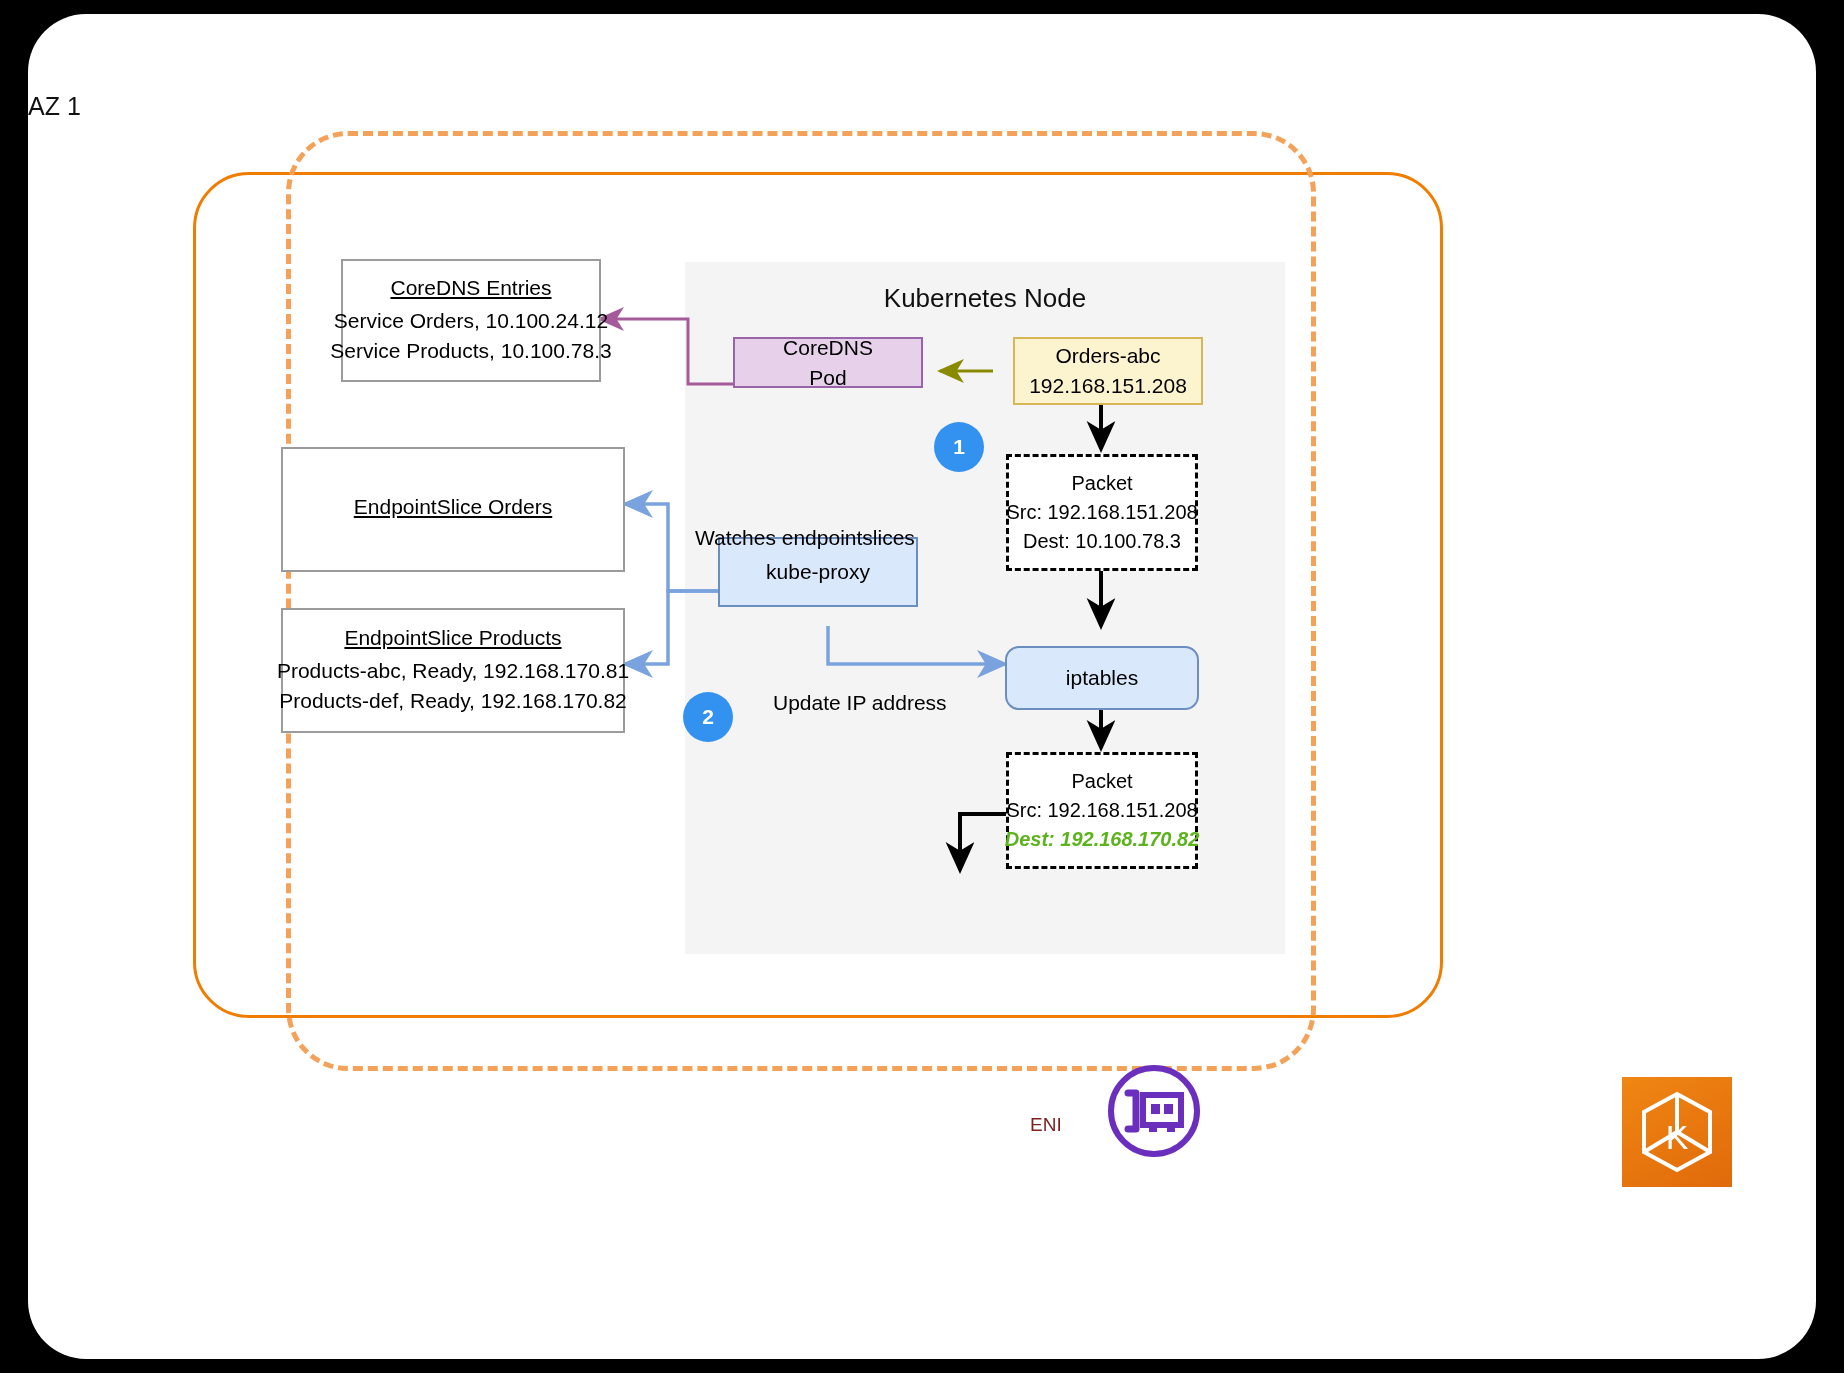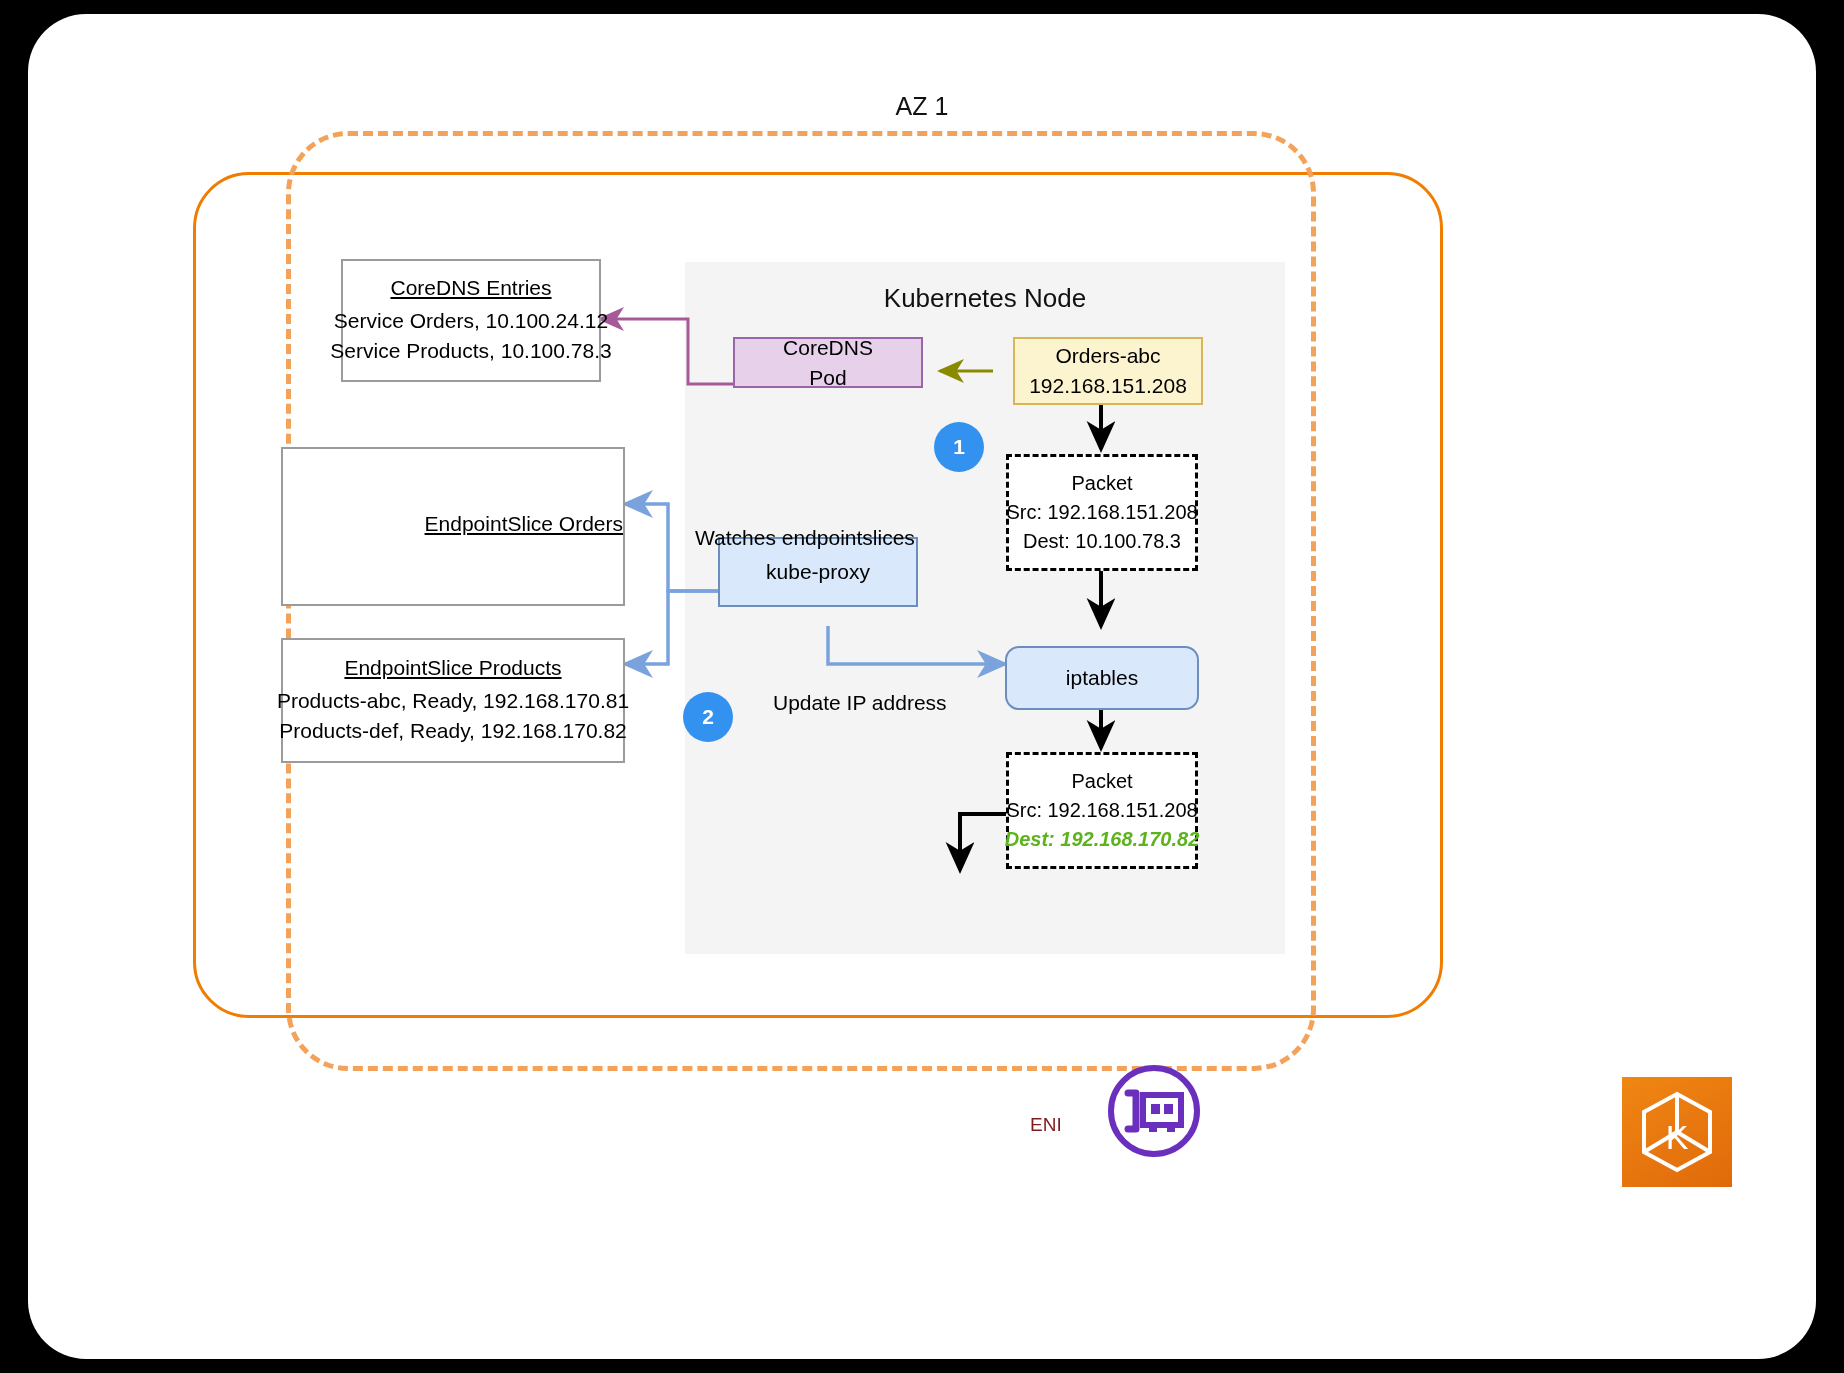--- a/index.html
+++ b/index.html
@@ -4,21 +4,21 @@
 <style>
   html,body{margin:0;padding:0;background:#000;}
   body{font-family:"Liberation Sans","DejaVu Sans",sans-serif;}
   #canvas{position:relative;width:1844px;height:1373px;background:#000;overflow:hidden;}
   #page{position:absolute;left:28px;top:14px;width:1788px;height:1345px;background:#fff;border-radius:58px;}
 
   
   .vpc-border{position:absolute;left:165px;top:158px;width:1250px;height:846px;border:3.5px solid #f07c00;border-radius:56px;box-sizing:border-box;background:transparent;}
   .az-border{position:absolute;left:258px;top:117px;width:1030px;height:940px;border:5px dashed #f4a259;border-radius:62px;box-sizing:border-box;background:transparent;}
 
-  .az-title{position:absolute;left:0;top:78px;width:1788px;text-align:center;font-size:25px;color:#111;}
+  .az-title{position:absolute;left:0;top:78px;width:1788px;text-align:left;font-size:25px;color:#111;}
 
   
   .node-panel{position:absolute;left:657px;top:248px;width:600px;height:692px;background:#f4f4f4;}
   .node-title{position:absolute;left:657px;top:269px;width:600px;text-align:center;font-size:26px;color:#111;}
 
   
   .infobox{position:absolute;background:#fff;border:2.5px solid #9b9b9b;box-sizing:border-box;
            display:flex;flex-direction:column;align-items:center;justify-content:center;}
   .infobox .hdr{font-size:21px;color:#000;text-decoration:underline;margin-bottom:6px;}
   .infobox .ln{font-size:21px;color:#000;line-height:1.42;white-space:nowrap;}
@@ -105,25 +105,25 @@
 
      <path d="M800,612 L800,650 L977,650" fill="none" stroke="#7aa3dd" stroke-width="3.5" marker-end="url(#ar-blue)"></path>
    </svg>
 
    <div class="infobox" style="left:313px;top:245px;width:260px;height:123px;">
      <div class="hdr">CoreDNS Entries</div>
      <div class="ln">Service Orders, 10.100.24.12</div>
      <div class="ln">Service Products, 10.100.78.3</div>
    </div>
 
-   <div class="infobox" style="left:253px;top:433px;width:344px;height:159px;align-items:flex-end;">
+   <div class="infobox" style="left:253px;top:433px;width:344px;height:125px;">
      <div class="hdr">EndpointSlice Orders</div>
    </div>
 
-   <div class="infobox" style="left:253px;top:624px;width:344px;height:125px;">
+   <div class="infobox" style="left:253px;top:594px;width:344px;height:125px;">
      <div class="hdr">EndpointSlice Products</div>
      <div class="ln">Products-abc, Ready, 192.168.170.81</div>
      <div class="ln">Products-def, Ready, 192.168.170.82</div>
    </div>
 
    <div class="box-coredns" style="left:705px;top:323px;width:190px;height:51px;">
      <div class="ln">CoreDNS</div>
      <div class="ln">Pod</div>
    </div>
 

